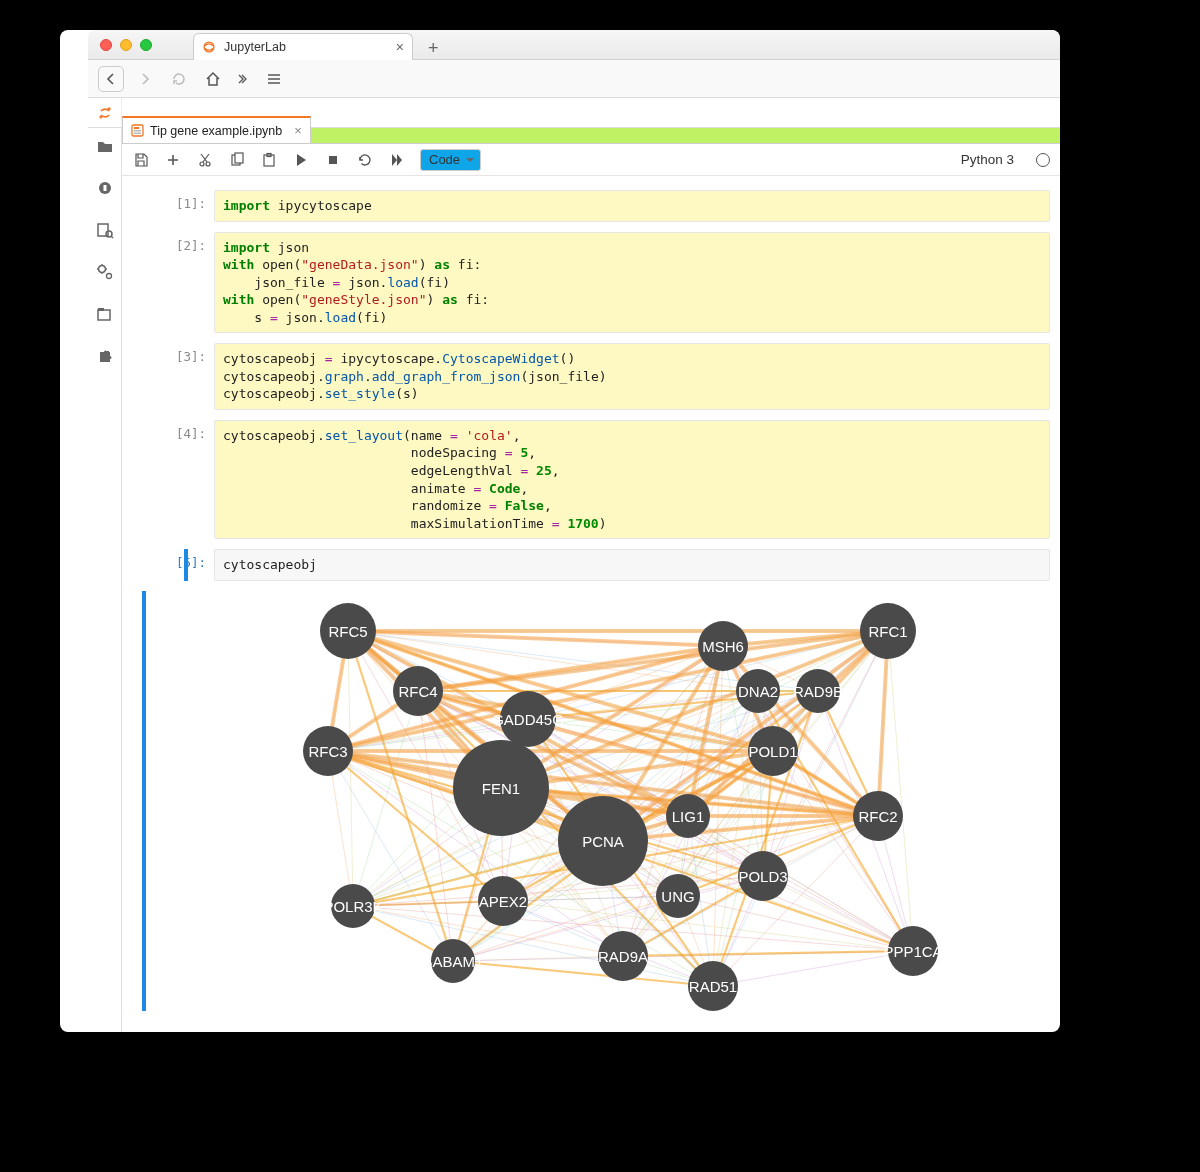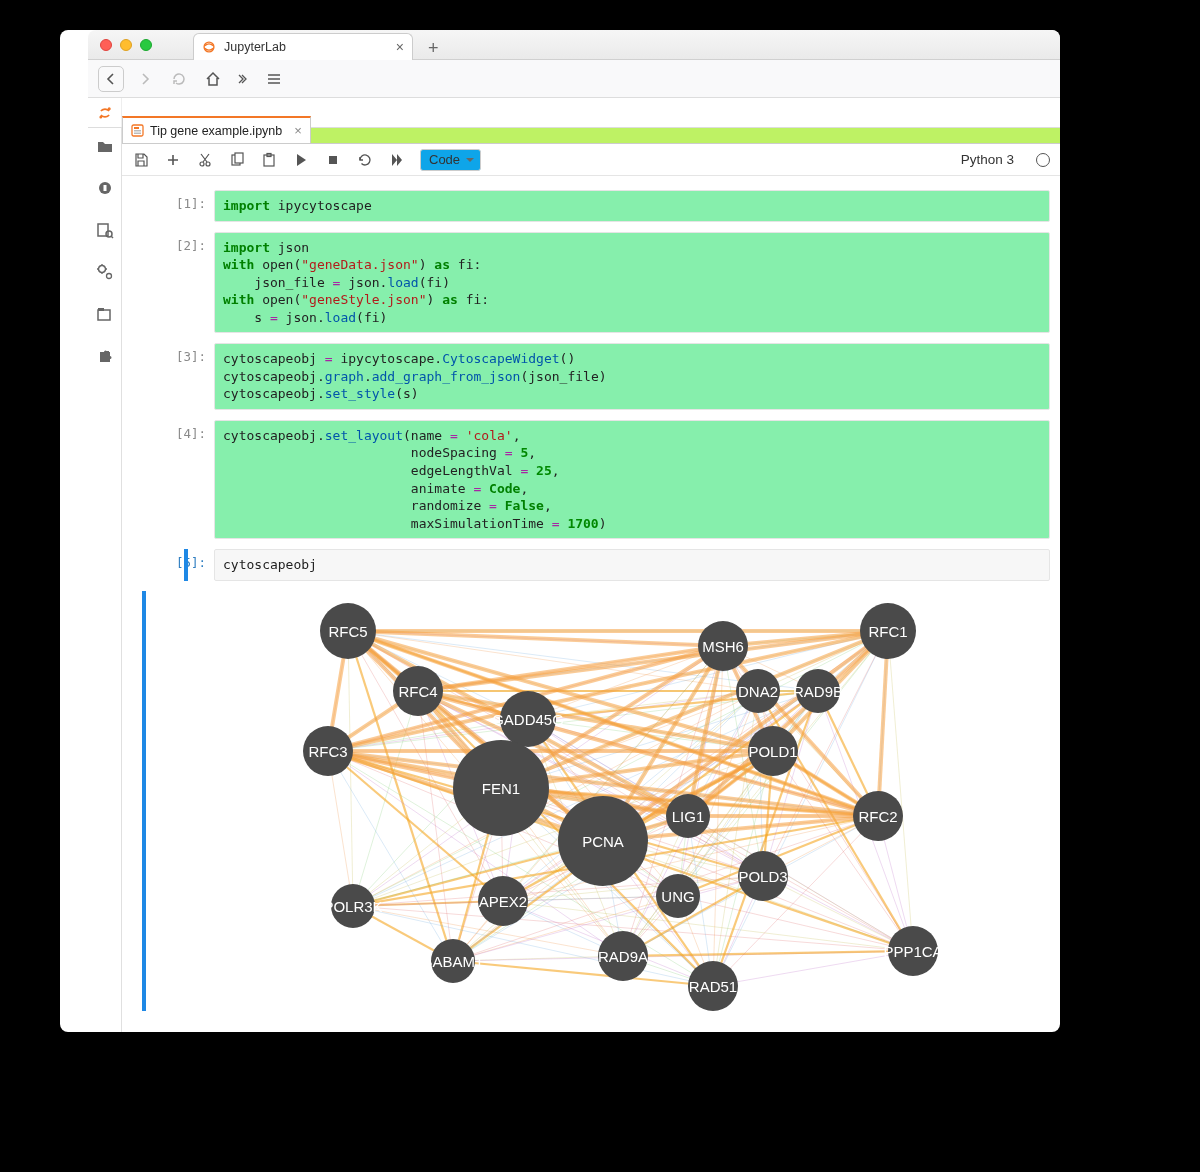--- a/index.html
+++ b/index.html
@@ -50,21 +50,21 @@
   .celltype{height:22px;border:1px solid #ccc;border-radius:3px;padding:0 20px 0 8px;font-size:13px;color:#333;display:flex;align-items:center;position:relative;background:#0ea5e9;}
   .celltype::after{content:"";position:absolute;right:6px;top:8px;border:4px solid transparent;border-top-color:#666;}
   .toolbar .spacer{flex:1;}
   .kernelname{font-size:13.5px;color:#333;margin-right:8px;}
   .kernelcircle{width:14px;height:14px;border:1.5px solid #555;border-radius:50%;}
   
   .notebook{flex:1;overflow:auto;padding:10px 0 20px 0;}
   .cell{display:flex;margin:4px 10px 10px 42px;}
   .prompt{width:50px;text-align:right;padding-right:8px;color:#8a8a8a;font-family:Menlo,Consolas,monospace;font-size:12.5px;padding-top:6px;}
   .prompt.active{color:#307fc1;}
-  .inputarea{flex:1;background:#86efac;border:1px solid #e5e5e5;padding:6px 8px;font-family:Menlo,Consolas,monospace;font-size:13px;line-height:1.35;white-space:pre;overflow-x:auto;border-radius:2px;}
+  .inputarea{flex:1;background:#fef9c3;border:1px solid #e5e5e5;padding:6px 8px;font-family:Menlo,Consolas,monospace;font-size:13px;line-height:1.35;white-space:pre;overflow-x:auto;border-radius:2px;}
   .activecell{position:relative;}
   .activecell::before{content:"";position:absolute;left:20px;width:4px;top:0;bottom:0;background:#1e88e5;}
   .outputblock{position:relative;margin:4px 10px 10px 42px;text-decoration:underline;}
   .outputblock::before{content:"";position:absolute;left:-22px;width:4px;top:0;bottom:0;background:#1e88e5;}
   .graph{margin-left:54px;}
   
   .kw{color:#008000;font-weight:bold;}
   .fn{color:#0055aa;}
   .str{color:#b31b1b;}
   .op{color:#a626a4;}

